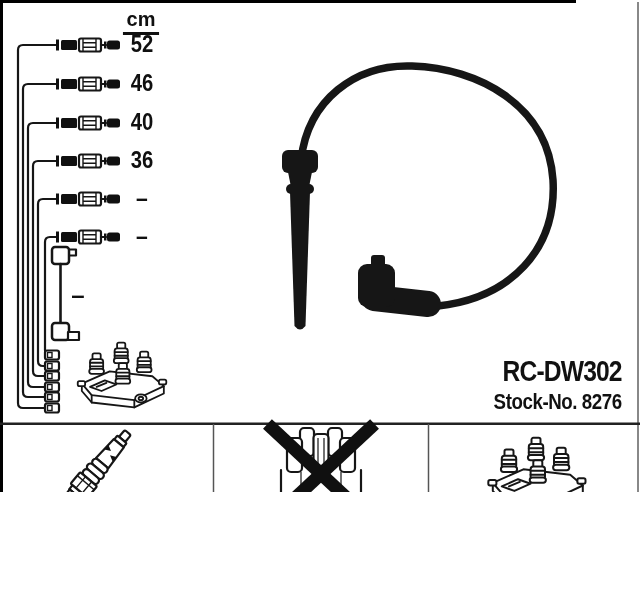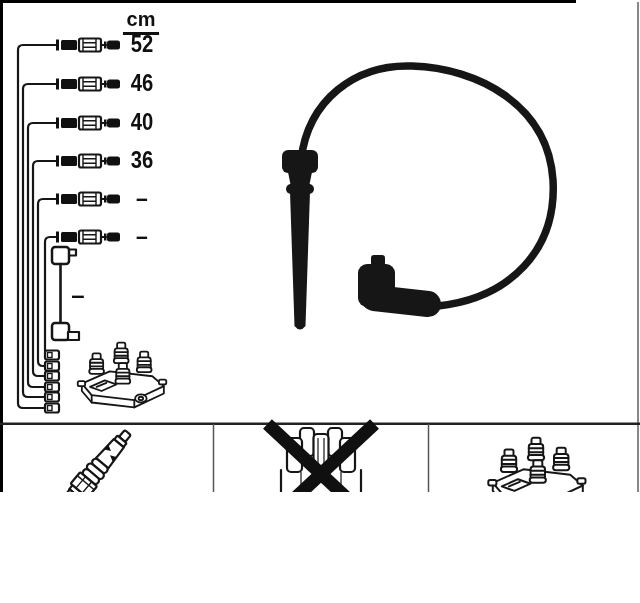--- a/index.html
+++ b/index.html
@@ -212,20 +212,24 @@
   <div class="lbl unit">cm</div>
 
   <div class="lbl num" style="left:124px;top:31px;">52</div>
   <div class="lbl num" style="left:124px;top:70px;">46</div>
   <div class="lbl num" style="left:124px;top:109px;">40</div>
   <div class="lbl num" style="left:124px;top:147px;">36</div>
   <div class="lbl num dashlbl" style="left:124px;top:184px;">–</div>
   <div class="lbl num dashlbl" style="left:124px;top:222px;">–</div>
   <div class="lbl dashlbl" style="left:64px;top:281px;width:28px;">–</div>
 
+  <div id="codeblock">
+    <div id="code">RC-DW302</div>
+    <div id="stock">Stock-No. 8276</div>
+  </div>
 
   <div class="cellbox" style="left:3px;top:425px;width:210px;height:105px;"></div>
   <div class="cellbox" style="left:215px;top:425px;width:213px;height:105px;"></div>
   <div class="cellbox" style="left:430px;top:425px;width:207px;height:105px;"></div>
   <div class="cellbox" style="left:3px;top:531px;width:210px;height:67px;"></div>
   <div class="cellbox" style="left:430px;top:531px;width:207px;height:67px;"></div>
 
   <div id="legend-dash">—</div>
 </div>
 

